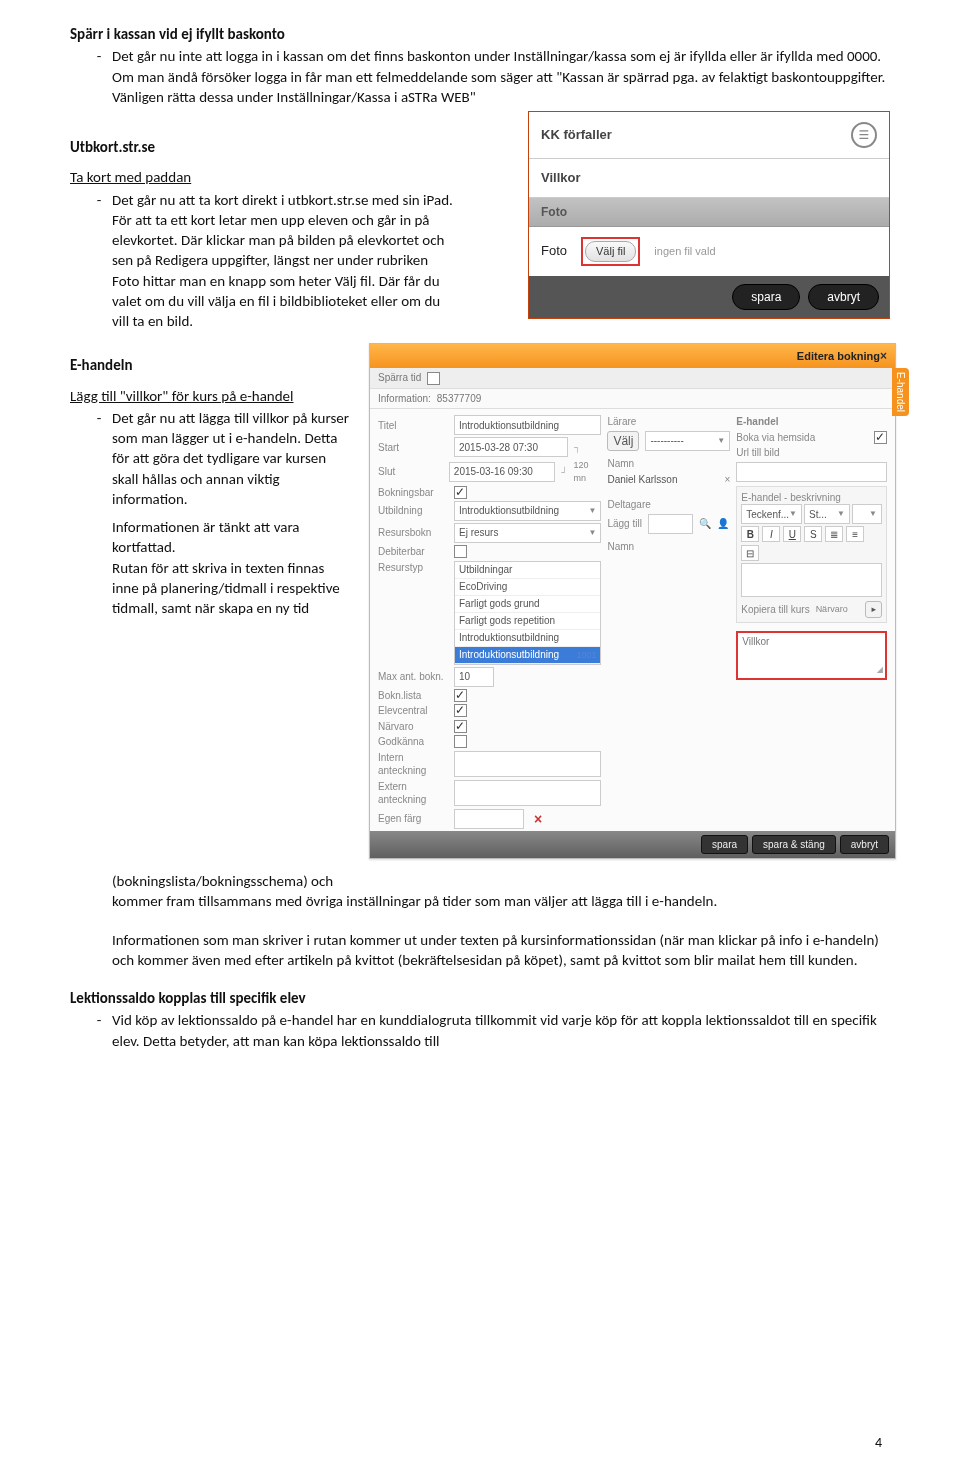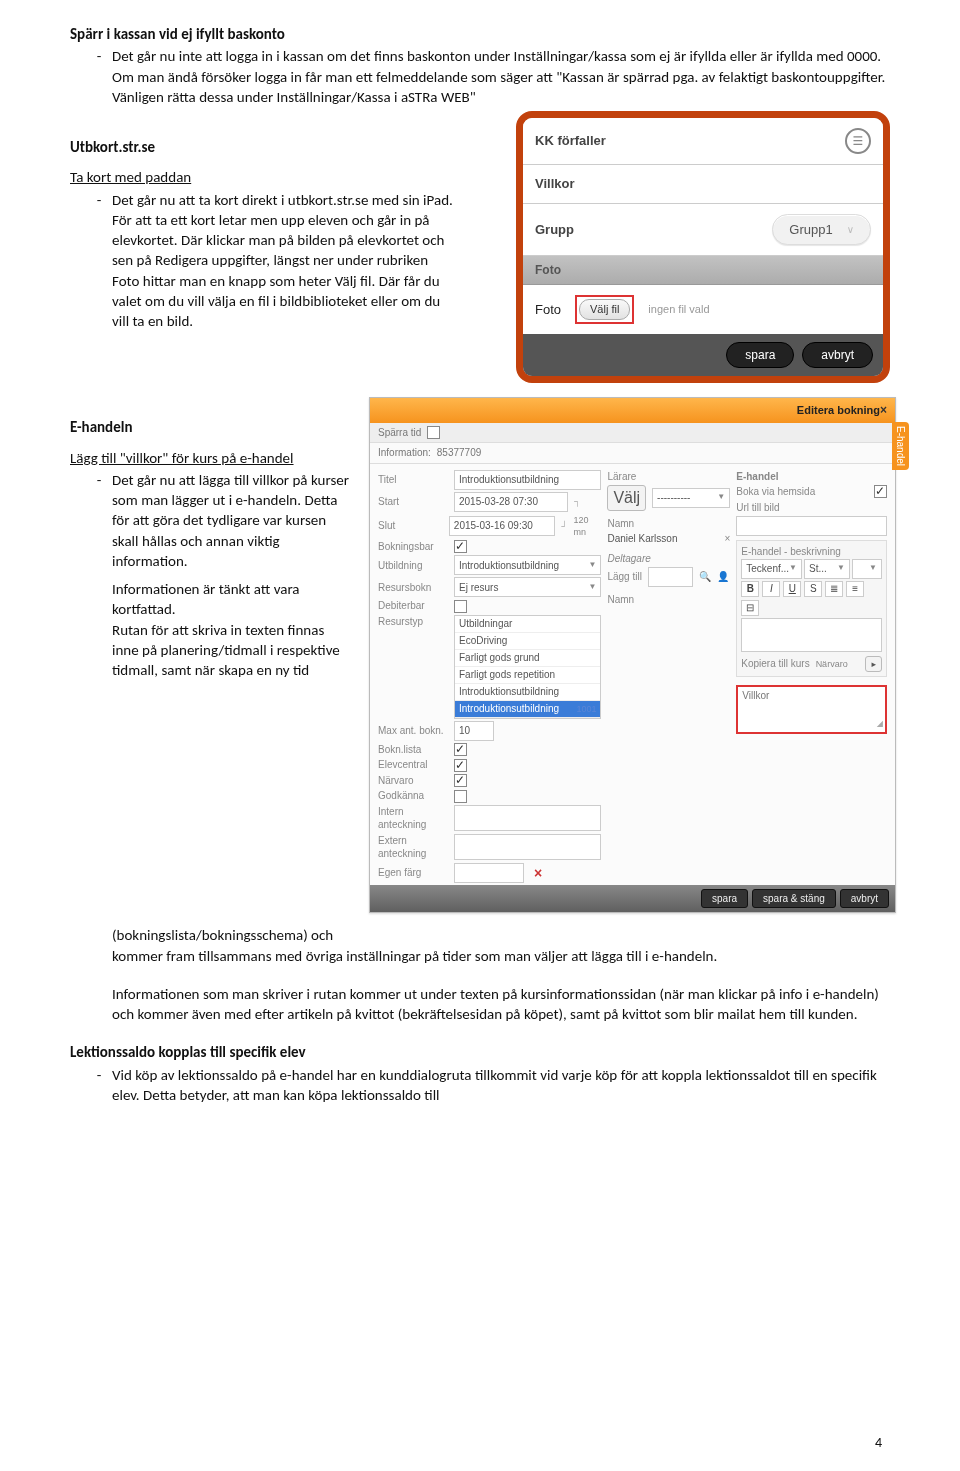--- a/index.html
+++ b/index.html
@@ -33,22 +33,22 @@
   }
   ul.bullet > li {
     padding-left: 4px;
   }
 
   
   .ipad-box {
     float: right;
     width: 360px;
     margin: -4px 0 10px 22px;
-    border: 7px solid #c2410c;
-    border-radius: 16px;
+    border: 1px solid #c2410c;
+    border-radius: 0;
     overflow: hidden;
     background: #d8d8d8;
     font-family: "Helvetica Neue", Arial, sans-serif;
     font-size: 13px;
     color: #222;
   }
   .ipad-row {
     background: #fff;
     border-bottom: 1px solid #ccc;
     padding: 10px 12px;
@@ -207,21 +207,21 @@
     font-size:8px;
   }
   .row { display:flex; gap:6px; align-items:center; }
   .lab { width:70px; color:#888; font-size:10px; text-align:left; }
   .pill-grey {
     display:inline-block;
     border:1px solid #bbb;
     background:#f3f3f3;
     border-radius:3px;
     padding:1px 5px;
-    font-size:16px;
+    font-size:12px;
     color:#555;
   }
   .listbox {
     border:1px solid #ccc;
     background:#fff;
     font-size:10px;
     line-height:16px;
   }
   .listbox div {
     padding:0 4px;
@@ -295,27 +295,20 @@
     </ul>
   </div>
 
   <div class="ipad-box">
     <div class="ipad-row">
       <span class="lbl">KK förfaller</span>
       <span class="info-icon">☰</span>
     </div>
     <div class="ipad-row">
       <span class="lbl">Villkor</span>
-    </div>
-    <div class="ipad-row">
-      <span class="lbl">Grupp</span>
-      <span class="chip">
-        <span>Grupp1</span>
-        <span class="chev">∨</span>
-      </span>
     </div>
     <div class="foto-header">Foto</div>
     <div class="foto-body">
       <span class="lbl">Foto</span>
       <span class="valj-wrap">
         <span class="btn-lite">Välj fil</span>
       </span>
       <span class="small-grey">ingen fil vald</span>
     </div>
     <div class="ipad-footer">
@@ -436,21 +429,21 @@
         <div class="flbl">Lärare</div>
         <div class="row">
           <span class="pill-grey">Välj</span>
           <span class="fld sel" style="flex:1;">----------</span>
         </div>
         <div class="flbl" style="margin-top:4px;">Namn</div>
         <div class="row">
           <span style="flex:1;">Daniel Karlsson</span>
           <span style="color:#888;">×</span>
         </div>
-        <div class="flbl" style="margin-top:4px;font-style:italic;">Deltagare</div>
+        <div class="flbl" style="margin-top:10px;">Deltagare</div>
         <div class="row">
           <span class="flbl">Lägg till</span>
           <span class="fld" style="flex:1;"></span>
           <span class="mag">🔍</span>
           <span style="color:#888;">👤</span>
         </div>
         <div class="flbl" style="margin-top:4px;">Namn</div>
       </div>
 
       <div class="col col3">

